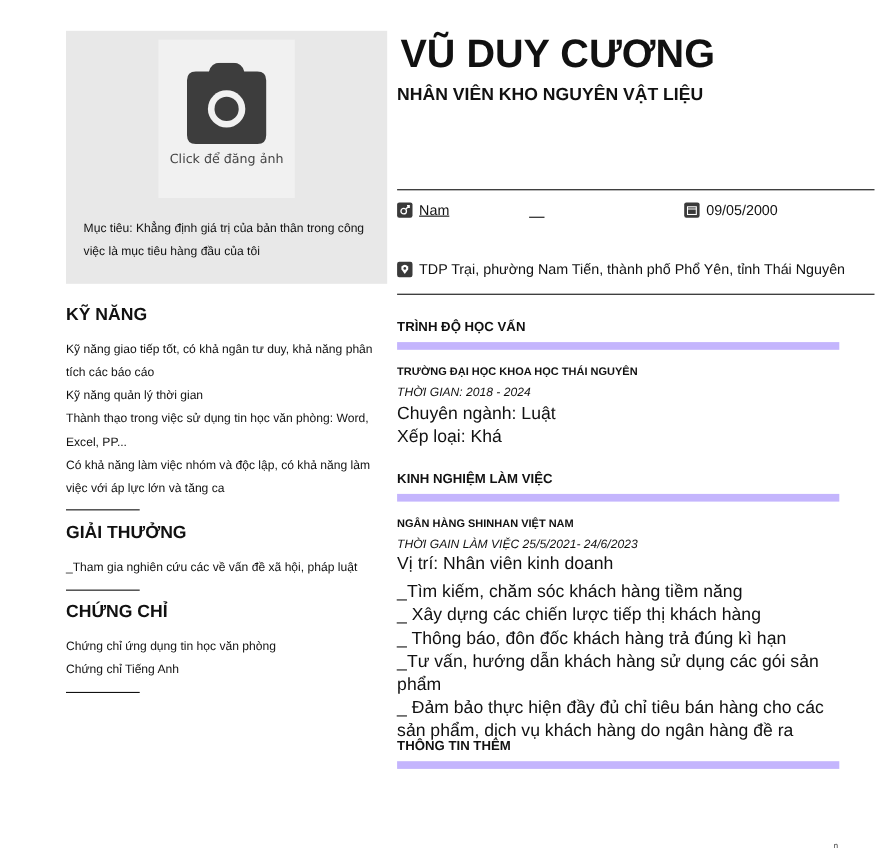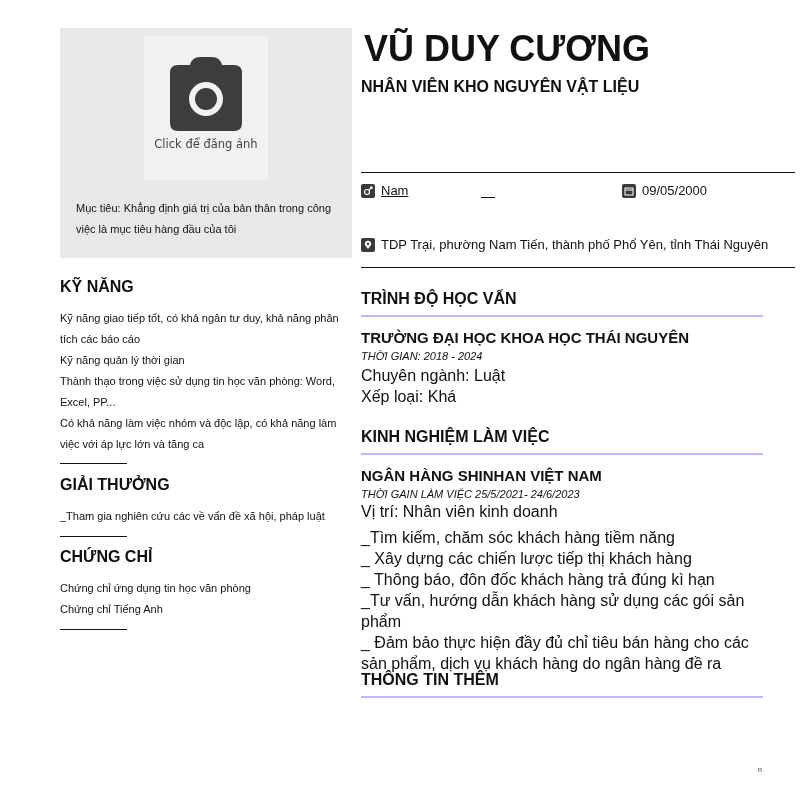--- a/index.html
+++ b/index.html
@@ -20,22 +20,22 @@
 
   .name { position: absolute; left: 364px; top: 28px; font-weight: bold; font-size: 36px; color: #111; letter-spacing: 0px; }
   .job-title { position: absolute; left: 361px; top: 78px; font-weight: bold; font-size: 16px; color: #111; }
 
   .rule-full { position: absolute; left: 361px; width: 434px; border-top: 1px solid #111; }
   .info { position: absolute; font-size: 13px; color: #111; display: flex; align-items: center; }
   .info .ico { width: 14px; height: 14px; background: #3a3a3a; border-radius: 2px; margin-right: 6px; display: inline-flex; align-items: center; justify-content: center; }
   .dash { position: absolute; left: 481px; top: 197px; width: 14px; border-top: 1.5px solid #111; }
 
   .r-section { position: absolute; left: 361px; width: 402px; }
-  .r-title { font-weight: bold; font-size: 16px; color: #111; padding-bottom: 7px; border-bottom: 2px solid #c4b5fd; }
-  .r-org { font-weight: bold; font-size: 15px; color: #111; margin-top: 12px; line-height: 18px; }
+  .r-title { font-weight: bold; font-size: 12px; color: #111; padding-bottom: 7px; border-bottom: 7px solid #c4b5fd; }
+  .r-org { font-weight: bold; font-size: 10px; color: #111; margin-top: 12px; line-height: 18px; }
   .r-time { font-style: italic; font-size: 11px; color: #111; line-height: 18px; }
   .r-line { font-size: 16px; line-height: 21px; color: #111; }
   .r-line.first { line-height: 18px; margin-bottom: 6px; }
 
   .page-mark { position: absolute; left: 758px; top: 766px; font-size: 7px; color: #333; }
 </style>
 </head>
 <body>
 
 <div class="left-col">

